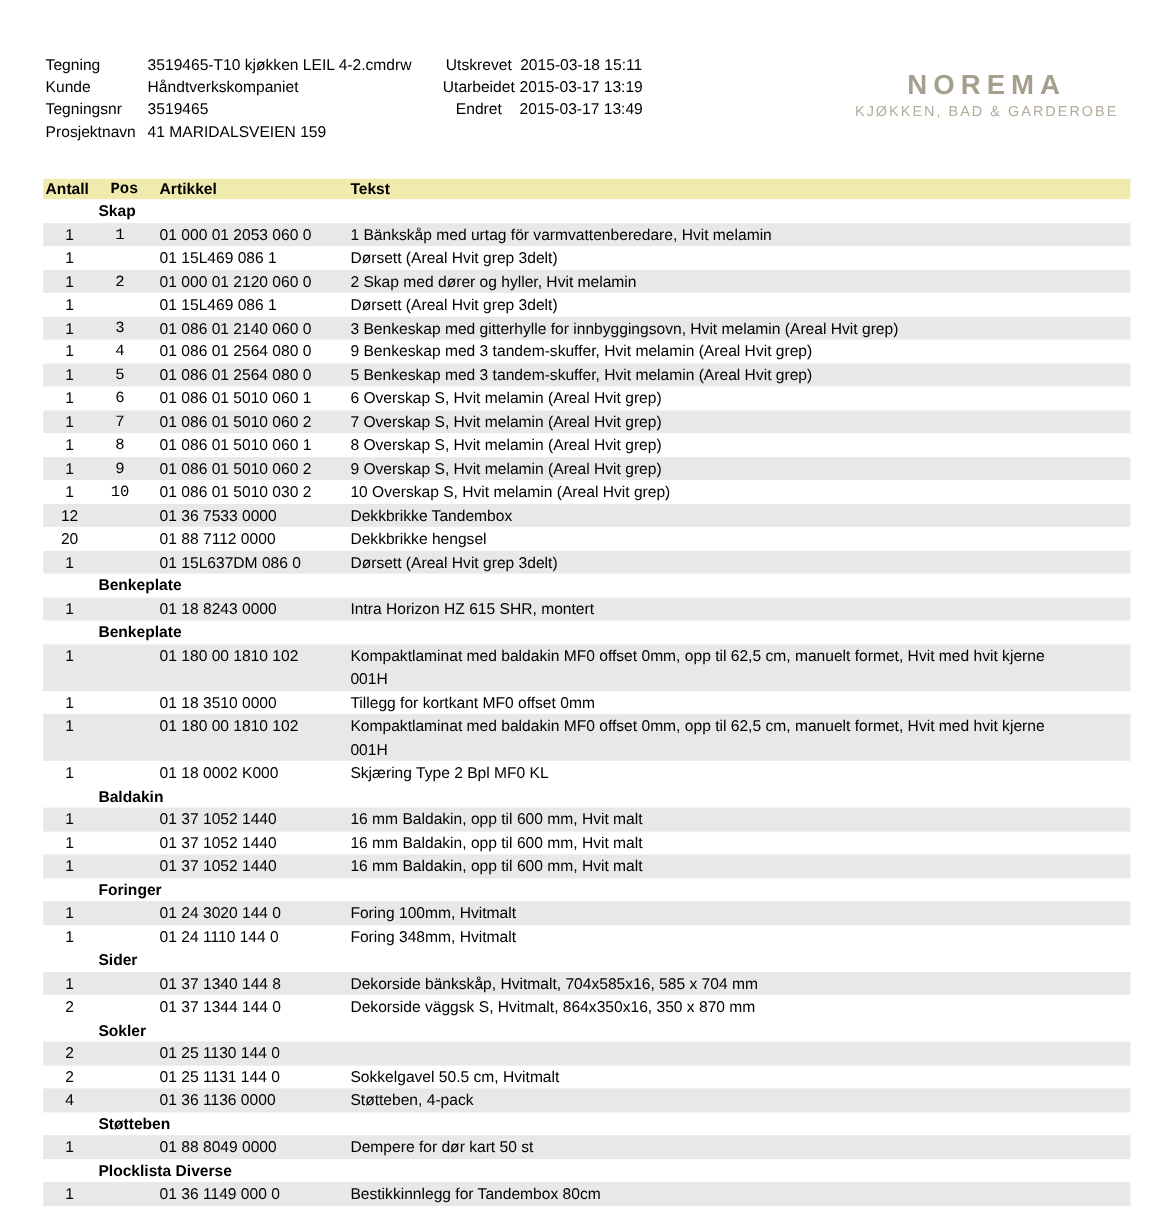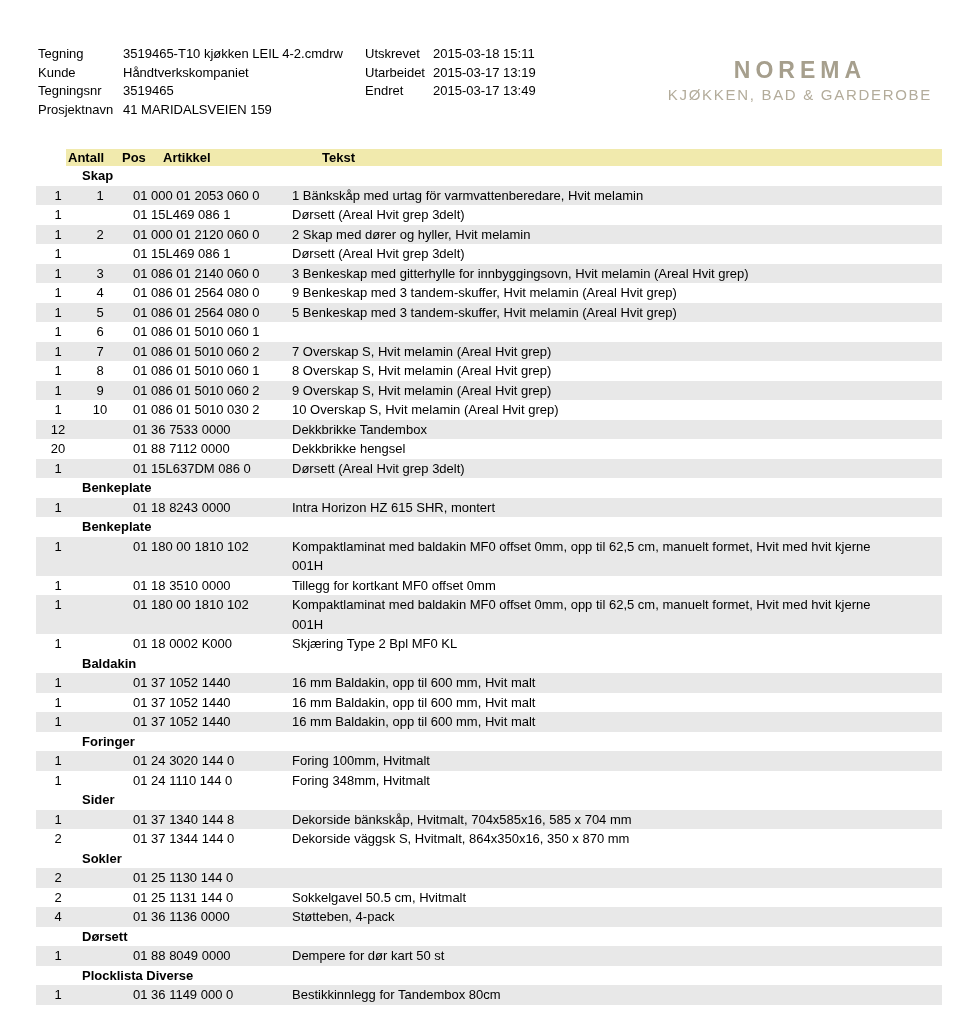--- a/index.html
+++ b/index.html
@@ -12,38 +12,38 @@
   html,body{background:#fff;}
   body{
     width:960px;height:1026px;position:relative;
     font-family:"Liberation Sans","DejaVu Sans",sans-serif;
     color:#000;overflow:hidden;
   }
   .doc-header{position:absolute;top:13px;left:38px;right:0;height:110px;font-size:13px;margin-top:32px;}
   .meta-block{position:absolute;left:0;top:0;}
   .meta-row{display:grid;grid-template-columns:85px auto;line-height:18.7px;white-space:nowrap;}
   .date-block{position:absolute;left:327px;top:0;}
-  .date-row{display:grid;grid-template-columns:68px auto;line-height:18.7px;white-space:nowrap;}
+  .date-row{display:grid;grid-template-columns:68px auto;line-height:18.7px;white-space:nowrap;text-align:center;}
   .logo{position:absolute;right:28px;top:14px;text-align:center;}
   .logo-name{
     font-size:23px;font-weight:bold;letter-spacing:5px;line-height:1;
     color:var(--logo-color);
   }
   .logo-tagline{
-    font-size:15px;letter-spacing:1.7px;margin-top:4px;white-space:nowrap;
+    font-size:12px;letter-spacing:1.7px;margin-top:4px;white-space:nowrap;
     color:var(--logo-tagline);
   }
   .parts-table{position:absolute;top:149px;left:36px;width:906px;font-size:13px;}
   .t-row{display:grid;grid-template-columns:44px 40px 172px auto;line-height:19.5px;}
-  .t-head{background:var(--header-bg);font-weight:bold;line-height:17px;margin-left:30px;}
+  .t-head{background:var(--header-bg);font-weight:bold;line-height:17px;}
   .t-head .c-antall{text-align:left;padding-left:2px;}
   .t-head .c-pos{text-align:left;padding-left:12px;}
   .sec-row{font-weight:bold;padding-left:2px;line-height:19.5px;margin-left:44px;}
   .c-antall{text-align:center;}
-  .c-pos{text-align:center;}
+  .c-pos{text-align:center;font-family:Liberation Mono, monospace;}
   .c-art{padding-left:13px;white-space:nowrap;}
   .c-tekst{max-width:596px;}
   .alt{background:var(--row-alt);}
 </style>
 </head>
 <body>
 
 <div class="page">
 
   <header class="doc-header">
@@ -132,20 +132,21 @@
       <div class="t-row alt">
         <div class="c-antall">1</div>
         <div class="c-pos">5</div>
         <div class="c-art">01 086 01 2564 080 0</div>
         <div class="c-tekst">5 Benkeskap med 3 tandem-skuffer, Hvit melamin (Areal Hvit grep)</div>
       </div>
       <div class="t-row">
         <div class="c-antall">1</div>
         <div class="c-pos">6</div>
         <div class="c-art">01 086 01 5010 060 1</div>
+        <div class="c-tekst">6 Overskap S, Hvit melamin (Areal Hvit grep)</div>
       </div>
       <div class="t-row alt">
         <div class="c-antall">1</div>
         <div class="c-pos">7</div>
         <div class="c-art">01 086 01 5010 060 2</div>
         <div class="c-tekst">7 Overskap S, Hvit melamin (Areal Hvit grep)</div>
       </div>
       <div class="t-row">
         <div class="c-antall">1</div>
         <div class="c-pos">8</div>
@@ -270,21 +271,21 @@
         <div class="c-pos"></div>
         <div class="c-art">01 25 1131 144 0</div>
         <div class="c-tekst">Sokkelgavel 50.5 cm, Hvitmalt</div>
       </div>
       <div class="t-row alt">
         <div class="c-antall">4</div>
         <div class="c-pos"></div>
         <div class="c-art">01 36 1136 0000</div>
         <div class="c-tekst">Støtteben, 4-pack</div>
       </div>
-      <div class="sec-row">Dørsett</div>
+      <div class="sec-row">Støtteben</div>
       <div class="t-row alt">
         <div class="c-antall">1</div>
         <div class="c-pos"></div>
         <div class="c-art">01 88 8049 0000</div>
         <div class="c-tekst">Dempere for dør kart 50 st</div>
       </div>
       <div class="sec-row">Plocklista Diverse</div>
       <div class="t-row alt">
         <div class="c-antall">1</div>
         <div class="c-pos"></div>

